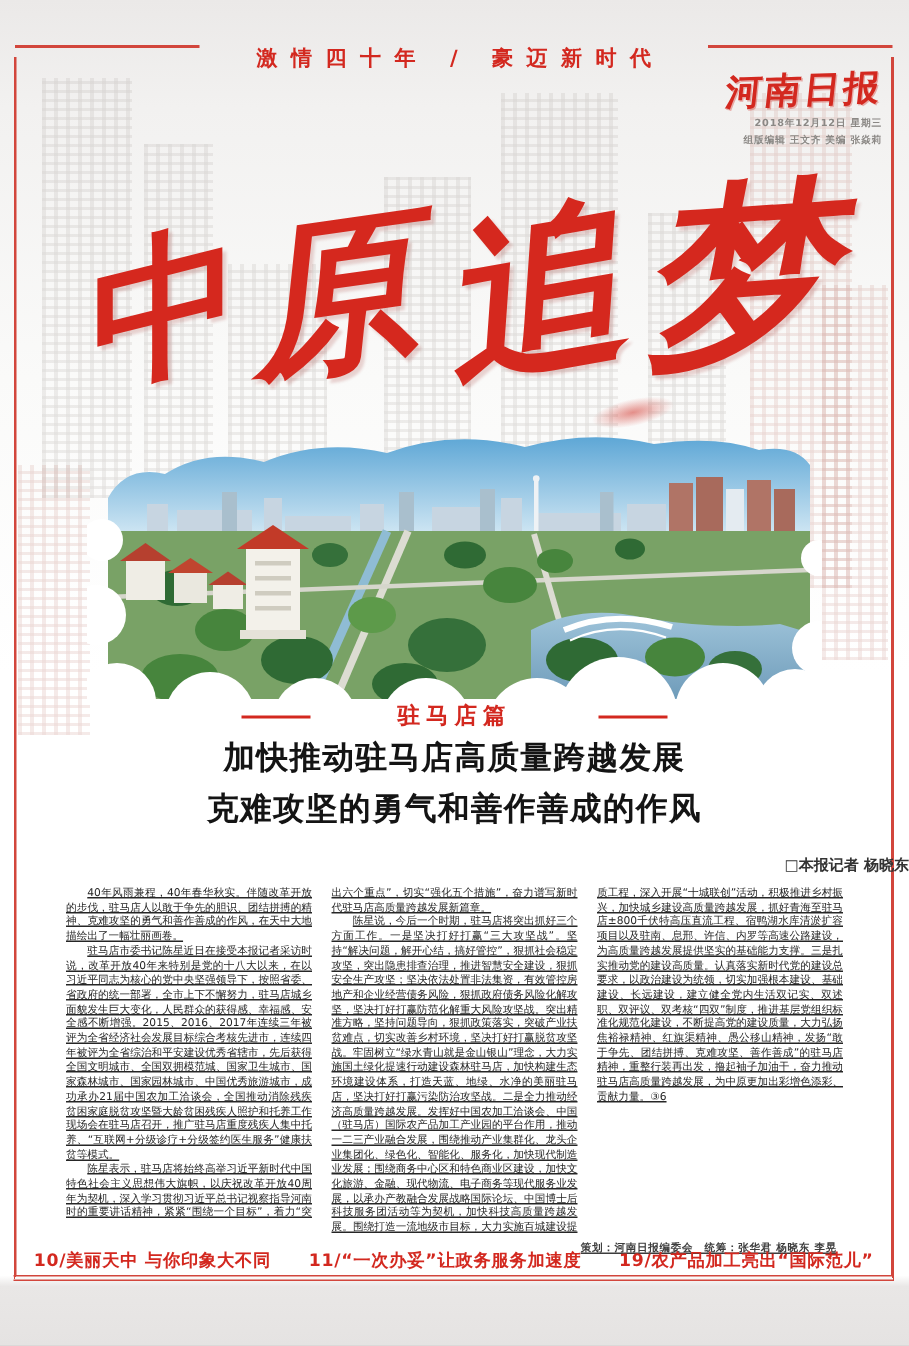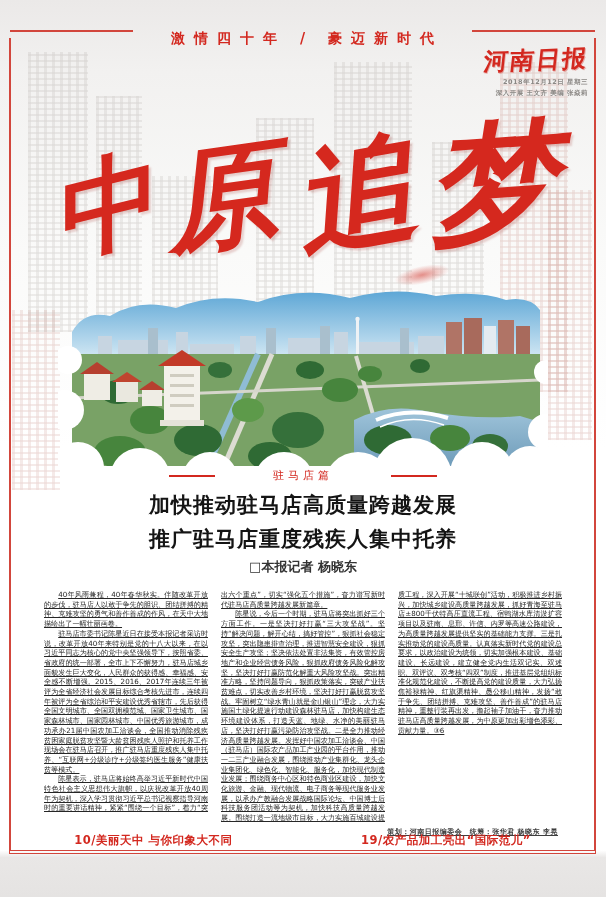--- a/index.html
+++ b/index.html
@@ -58,31 +58,31 @@
   .c3 { font-size:130px; transform:rotate(-4deg) translateY(-6px); margin-left:8px; }
   .ink { position:absolute; left:394px; top:266px; width:56px; height:18px; z-index:4;
     background:radial-gradient(closest-side, rgba(205,35,25,.5), rgba(205,35,25,0));
     transform:rotate(-12deg); border-radius:50%; }
 
   .photo { position:absolute; left:58px; top:270px; width:490px; height:196px; z-index:2; }
   .photo svg { display:block; width:100%; height:100%; }
 
   .section { position:absolute; left:0; top:468px; width:100%; z-index:3;
     display:flex; align-items:center; justify-content:center;
-    color:#d3281f; font-weight:normal; font-size:11px; letter-spacing:4px;gap:48px; }
+    color:#d3281f; font-weight:bold; font-size:15px; letter-spacing:4px;gap:48px; }
   .section .dash { width:46px; height:2px; background:#d3281f; margin:0 10px; }
 
   .hl { position:absolute; left:0; width:100%; text-align:center; z-index:3;
     font-family:"DejaVu Serif",serif; font-weight:900; font-size:21px;
     color:#141414; letter-spacing:1px; }
   .hl1 { top:491px; } .hl2 { top:525px; }
   .subhead { position:absolute; left:0; top:561px; width:100%; text-align:center; z-index:3;
     font-size:13px; font-weight:bold; color:#1c1c1c; }
-  .byline { position:absolute; left:0; top:558px; width:100%; text-align:center; z-index:3;
-    font-size:13px; font-weight:bold; color:#333; }
+  .byline { position:absolute; left:0; top:570px; width:100%; text-align:right; z-index:3;
+    font-size:10px; font-weight:bold; color:#333; }
 
   .article { position:absolute; left:44px; top:590px; width:518px; height:233px; z-index:3;
     column-count:3; column-gap:13px; column-fill:auto; overflow:hidden;
     font-size:7.1px; line-height:9.7px; text-align:justify; color:#262626;text-decoration:underline; }
   .article p { margin:0; text-indent:2em; }
 
   .credit { position:absolute; right:48px; top:827px; z-index:3;
     font-size:7px; font-weight:bold; color:#3d3d3d; letter-spacing:.5px;text-decoration:underline; }
 
   .footer { position:absolute; left:10px; top:833px; width:585px; z-index:3;
@@ -110,21 +110,21 @@
 
   <div class="banner">
     <span class="bline"></span>
     <span class="btext">激情四十年 / 豪迈新时代</span>
     <span class="bline"></span>
   </div>
 
   <div class="masthead">
     <div class="logo">河南日报</div>
     <div class="mline">2018年12月12日 星期三</div>
-    <div class="mline">深入开展 王文齐 美编 张焱莉</div>
+    <div class="mline">组版编辑 王文齐 美编 张焱莉</div>
   </div>
 
   <div class="callig">
     <span class="c c0">中</span>
     <span class="c c1">原</span>
     <span class="c c2">追</span>
     <span class="c c3">梦</span>
   </div>
   <div class="ink"></div>
 
@@ -238,30 +238,31 @@
     </svg>
   </div>
 
   <div class="section">
     <span class="dash"></span>
     <span>驻马店篇</span>
     <span class="dash"></span>
   </div>
 
   <h1 class="hl hl1">加快推动驻马店高质量跨越发展</h1>
-  <h1 class="hl hl2">推广驻马店重度残疾人集中托养</h1>
+  <h1 class="hl hl2">克难攻坚的勇气和善作善成的作风</h1>
   <div class="byline">□本报记者 杨晓东</div>
 
   <div class="article">
     <p>40年风雨兼程，40年春华秋实。伴随改革开放的步伐，驻马店人以敢于争先的胆识、团结拼搏的精神、克难攻坚的勇气和善作善成的作风，在天中大地描绘出了一幅壮丽画卷。</p>
     <p>驻马店市委书记陈星近日在接受本报记者采访时说，改革开放40年来特别是党的十八大以来，在以习近平同志为核心的党中央坚强领导下，按照省委、省政府的统一部署，全市上下不懈努力，驻马店城乡面貌发生巨大变化，人民群众的获得感、幸福感、安全感不断增强。2015、2016、2017年连续三年被评为全省经济社会发展目标综合考核先进市，连续四年被评为全省综治和平安建设优秀省辖市，先后获得全国文明城市、全国双拥模范城、国家卫生城市、国家森林城市、国家园林城市、中国优秀旅游城市，成功承办21届中国农加工洽谈会，全国推动消除残疾贫困家庭脱贫攻坚暨大龄贫困残疾人照护和托养工作现场会在驻马店召开，推广驻马店重度残疾人集中托养、“互联网+分级诊疗+分级签约医生服务”健康扶贫等模式。</p>
     <p>陈星表示，驻马店将始终高举习近平新时代中国特色社会主义思想伟大旗帜，以庆祝改革开放40周年为契机，深入学习贯彻习近平总书记视察指导河南时的重要讲话精神，紧紧“围绕一个目标”，着力“突出六个重点”，切实“强化五个措施”，奋力谱写新时代驻马店高质量跨越发展新篇章。</p>
     <p>陈星说，今后一个时期，驻马店将突出抓好三个方面工作。一是坚决打好打赢“三大攻坚战”。坚持“解决问题，解开心结，搞好管控”，狠抓社会稳定攻坚，突出隐患排查治理，推进智慧安全建设，狠抓安全生产攻坚；坚决依法处置非法集资，有效管控房地产和企业经营债务风险，狠抓政府债务风险化解攻坚，坚决打好打赢防范化解重大风险攻坚战。突出精准方略，坚持问题导向，狠抓政策落实，突破产业扶贫难点，切实改善乡村环境，坚决打好打赢脱贫攻坚战。牢固树立“绿水青山就是金山银山”理念，大力实施国土绿化提速行动建设森林驻马店，加快构建生态环境建设体系，打造天蓝、地绿、水净的美丽驻马店，坚决打好打赢污染防治攻坚战。二是全力推动经济高质量跨越发展。发挥好中国农加工洽谈会、中国（驻马店）国际农产品加工产业园的平台作用，推动一二三产业融合发展，围绕推动产业集群化、龙头企业集团化、绿色化、智能化、服务化，加快现代制造业发展；围绕商务中心区和特色商业区建设，加快文化旅游、金融、现代物流、电子商务等现代服务业发展，以承办产教融合发展战略国际论坛、中国博士后科技服务团活动等为契机，加快科技高质量跨越发展。围绕打造一流地级市目标，大力实施百城建设提质工程，深入开展“十城联创”活动，积极推进乡村振兴，加快城乡建设高质量跨越发展，抓好青海至驻马店±800千伏特高压直流工程、宿鸭湖水库清淤扩容项目以及驻南、息邢、许信、内罗等高速公路建设，为高质量跨越发展提供坚实的基础能力支撑。三是扎实推动党的建设高质量。认真落实新时代党的建设总要求，以政治建设为统领，切实加强根本建设、基础建设、长远建设，建立健全党内生活双记实、双述职、双评议、双考核“四双”制度，推进基层党组织标准化规范化建设，不断提高党的建设质量，大力弘扬焦裕禄精神、红旗渠精神、愚公移山精神，发扬“敢于争先、团结拼搏、克难攻坚、善作善成”的驻马店精神，重整行装再出发，撸起袖子加油干，奋力推动驻马店高质量跨越发展，为中原更加出彩增色添彩、贡献力量。③6</p>
   </div>
 
   <div class="credit">策划：河南日报编委会　统筹：张华君 杨晓东 李晃</div>
 
   <div class="footer">
     <span>10/美丽天中 与你印象大不同</span>
+    <span>11/“一次办妥”让政务服务加速度</span>
     <span>19/农产品加工亮出“国际范儿”</span>
   </div>
 
 </div>
 
 </body></html>

